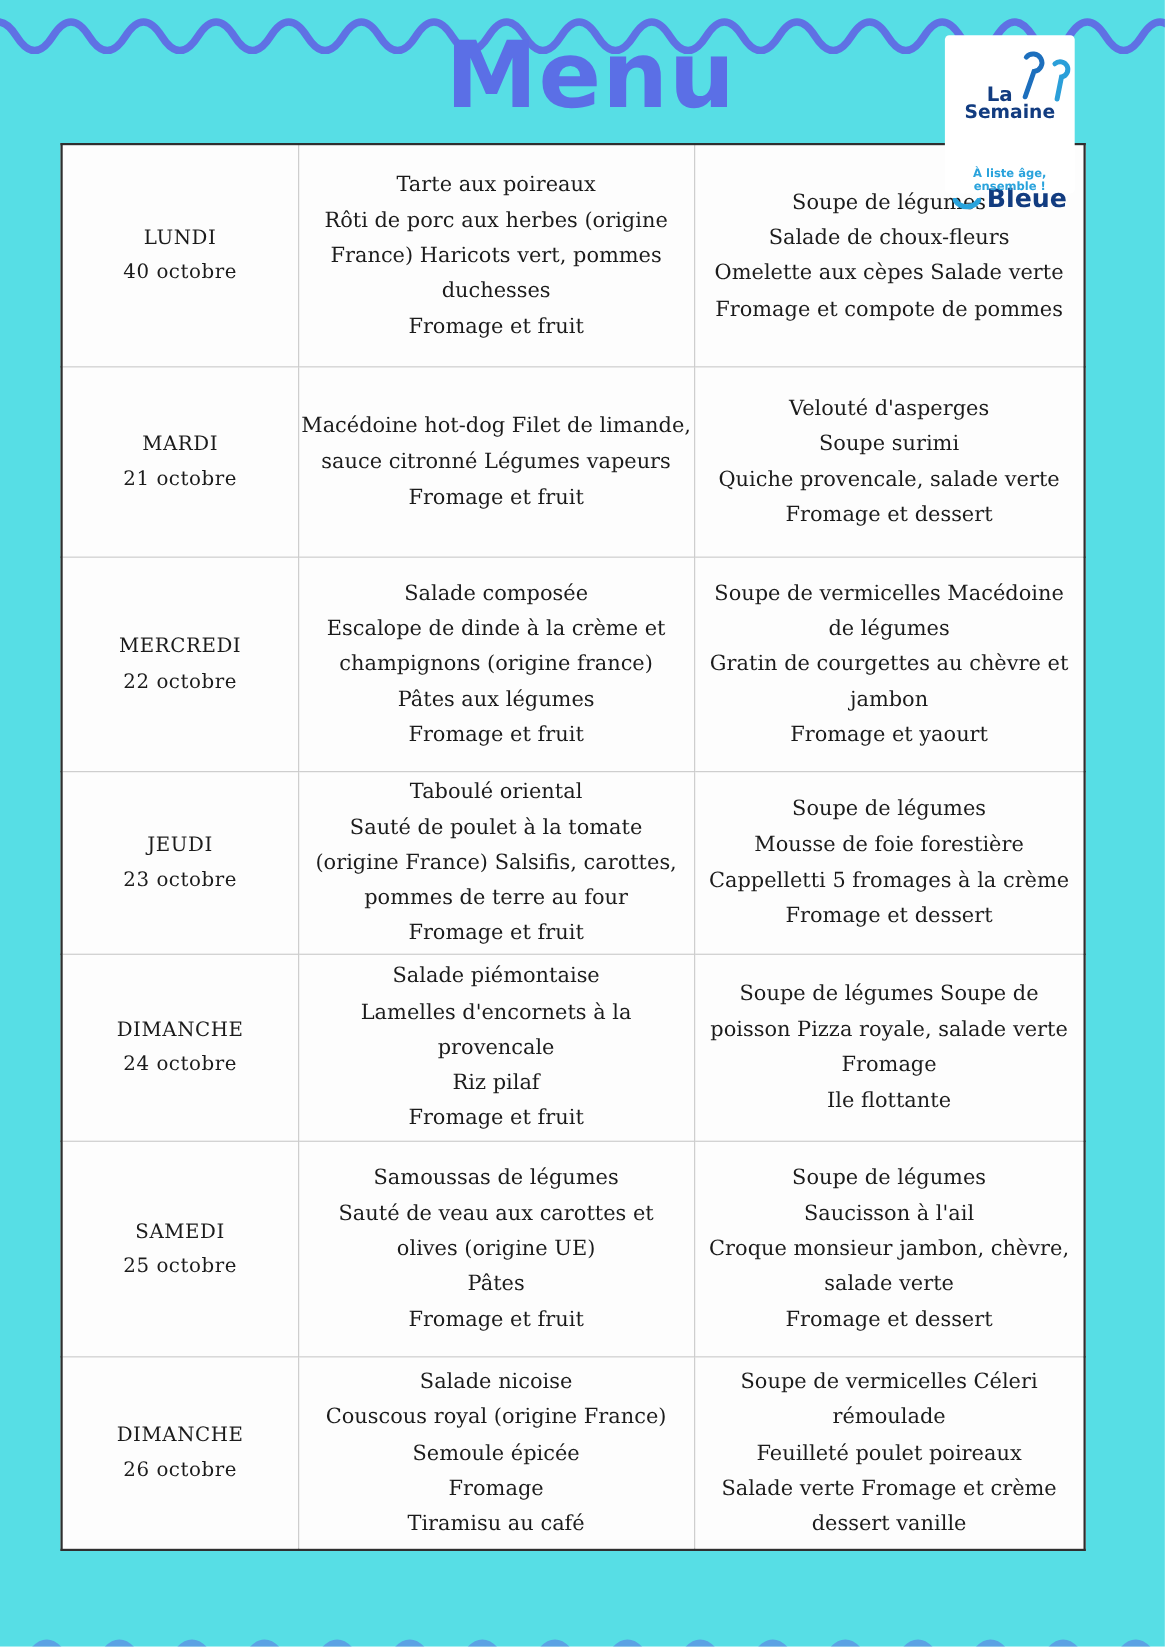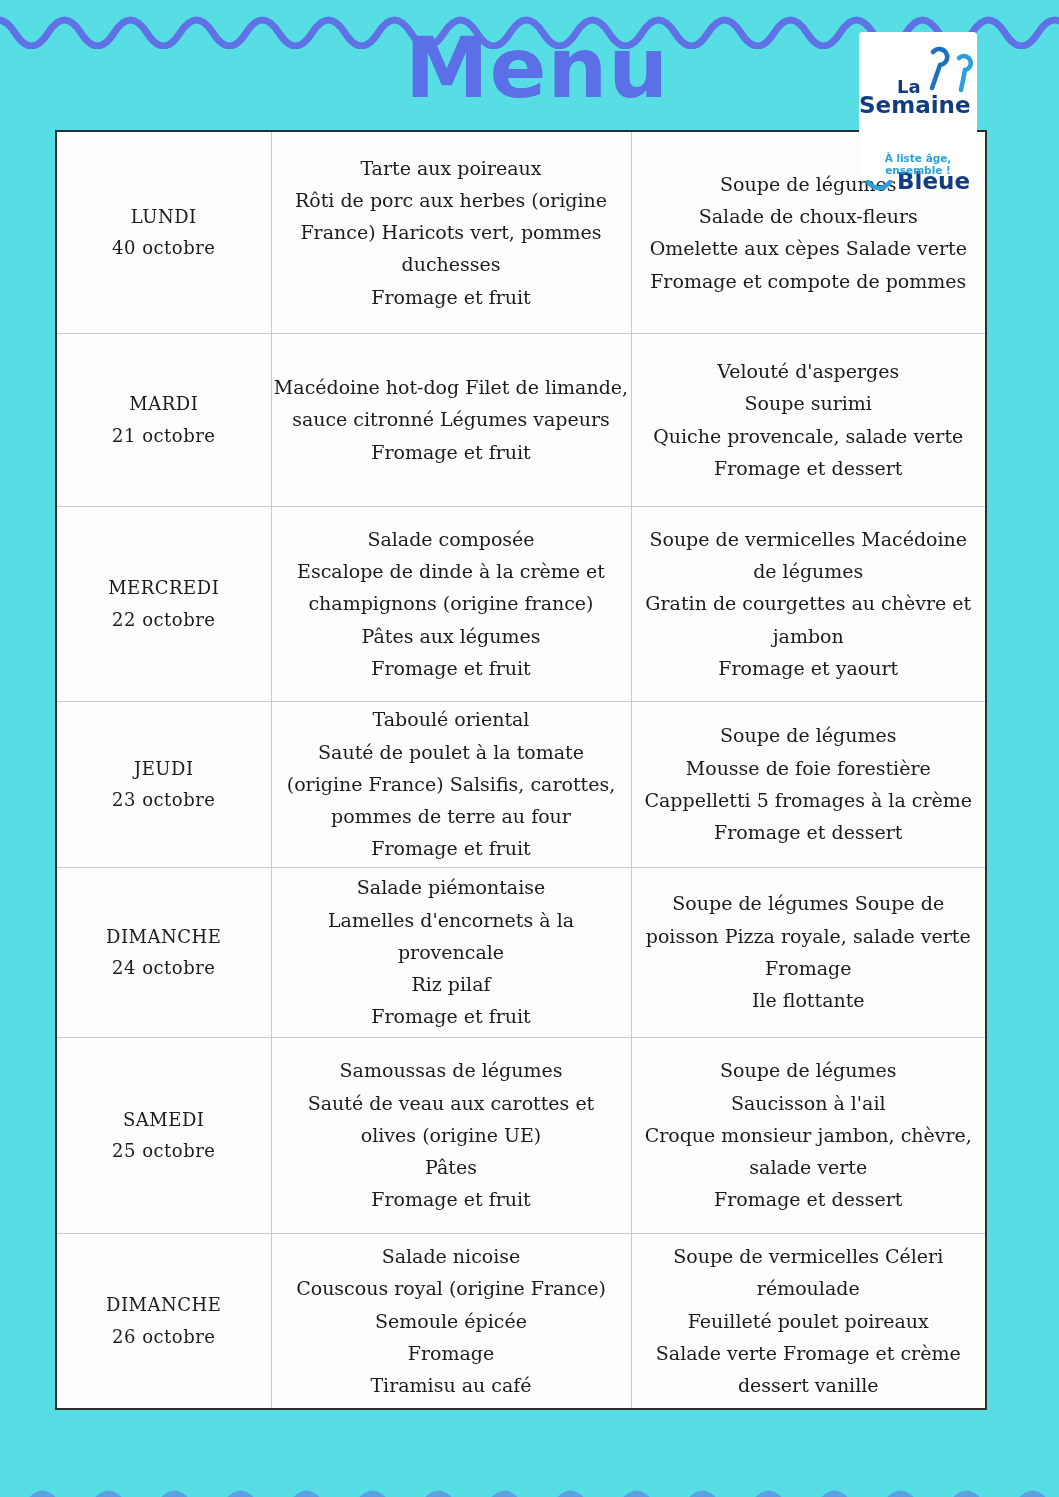--- a/index.html
+++ b/index.html
@@ -9,21 +9,21 @@
   .wave{position:absolute;}
   .wave-top{top:3px;left:-18px;}
   .wave-bottom{top:1477px;left:-40px;opacity:.55;}
   .title{position:absolute;top:26px;left:0;right:0;text-align:center;
          font-family:"DejaVu Sans",sans-serif;font-weight:bold;font-size:84px;line-height:1;
          color:#5b6fe6;letter-spacing:1px;padding-left:15px;}
   .logo-card{position:absolute;left:859px;top:32px;width:118px;height:144px;background:#ffffff;
              border-radius:4px;z-index:5;font-family:"DejaVu Sans",sans-serif;}
   .figures{position:absolute;left:60px;top:10px;width:60px;height:52px;}
   .logo-la{position:absolute;left:38px;top:44px;font-size:18px;font-weight:bold;color:#123c80;}
-  .logo-semaine{position:absolute;left:0;width:100%;top:60px;text-align:left;font-size:23px;
+  .logo-semaine{position:absolute;left:0;width:100%;top:60px;text-align:center;font-size:17px;
                 font-weight:bold;color:#123c80;}
   .logo-bleue-row{position:absolute;left:0;width:100%;top:88px;display:flex;justify-content:center;
                   align-items:center;gap:5px;font-size:23px;font-weight:bold;color:#123c80;margin-top:48px;}
   .smile{width:26px;height:11px;margin-top:9px;}
   .logo-tagline{position:absolute;left:0;width:100%;top:120px;text-align:center;font-size:10.5px;
                 font-weight:bold;color:#2aa3dc;}
   .menu-table{position:absolute;left:55px;top:130px;width:930px;border-collapse:collapse;
               background:#fdfdfd;border:2px solid #2f2f2f;table-layout:fixed;}
   .menu-table td{border:1px solid #c9c9c9;vertical-align:middle;text-align:center;color:#1b1b1b;
                  padding:0;}

